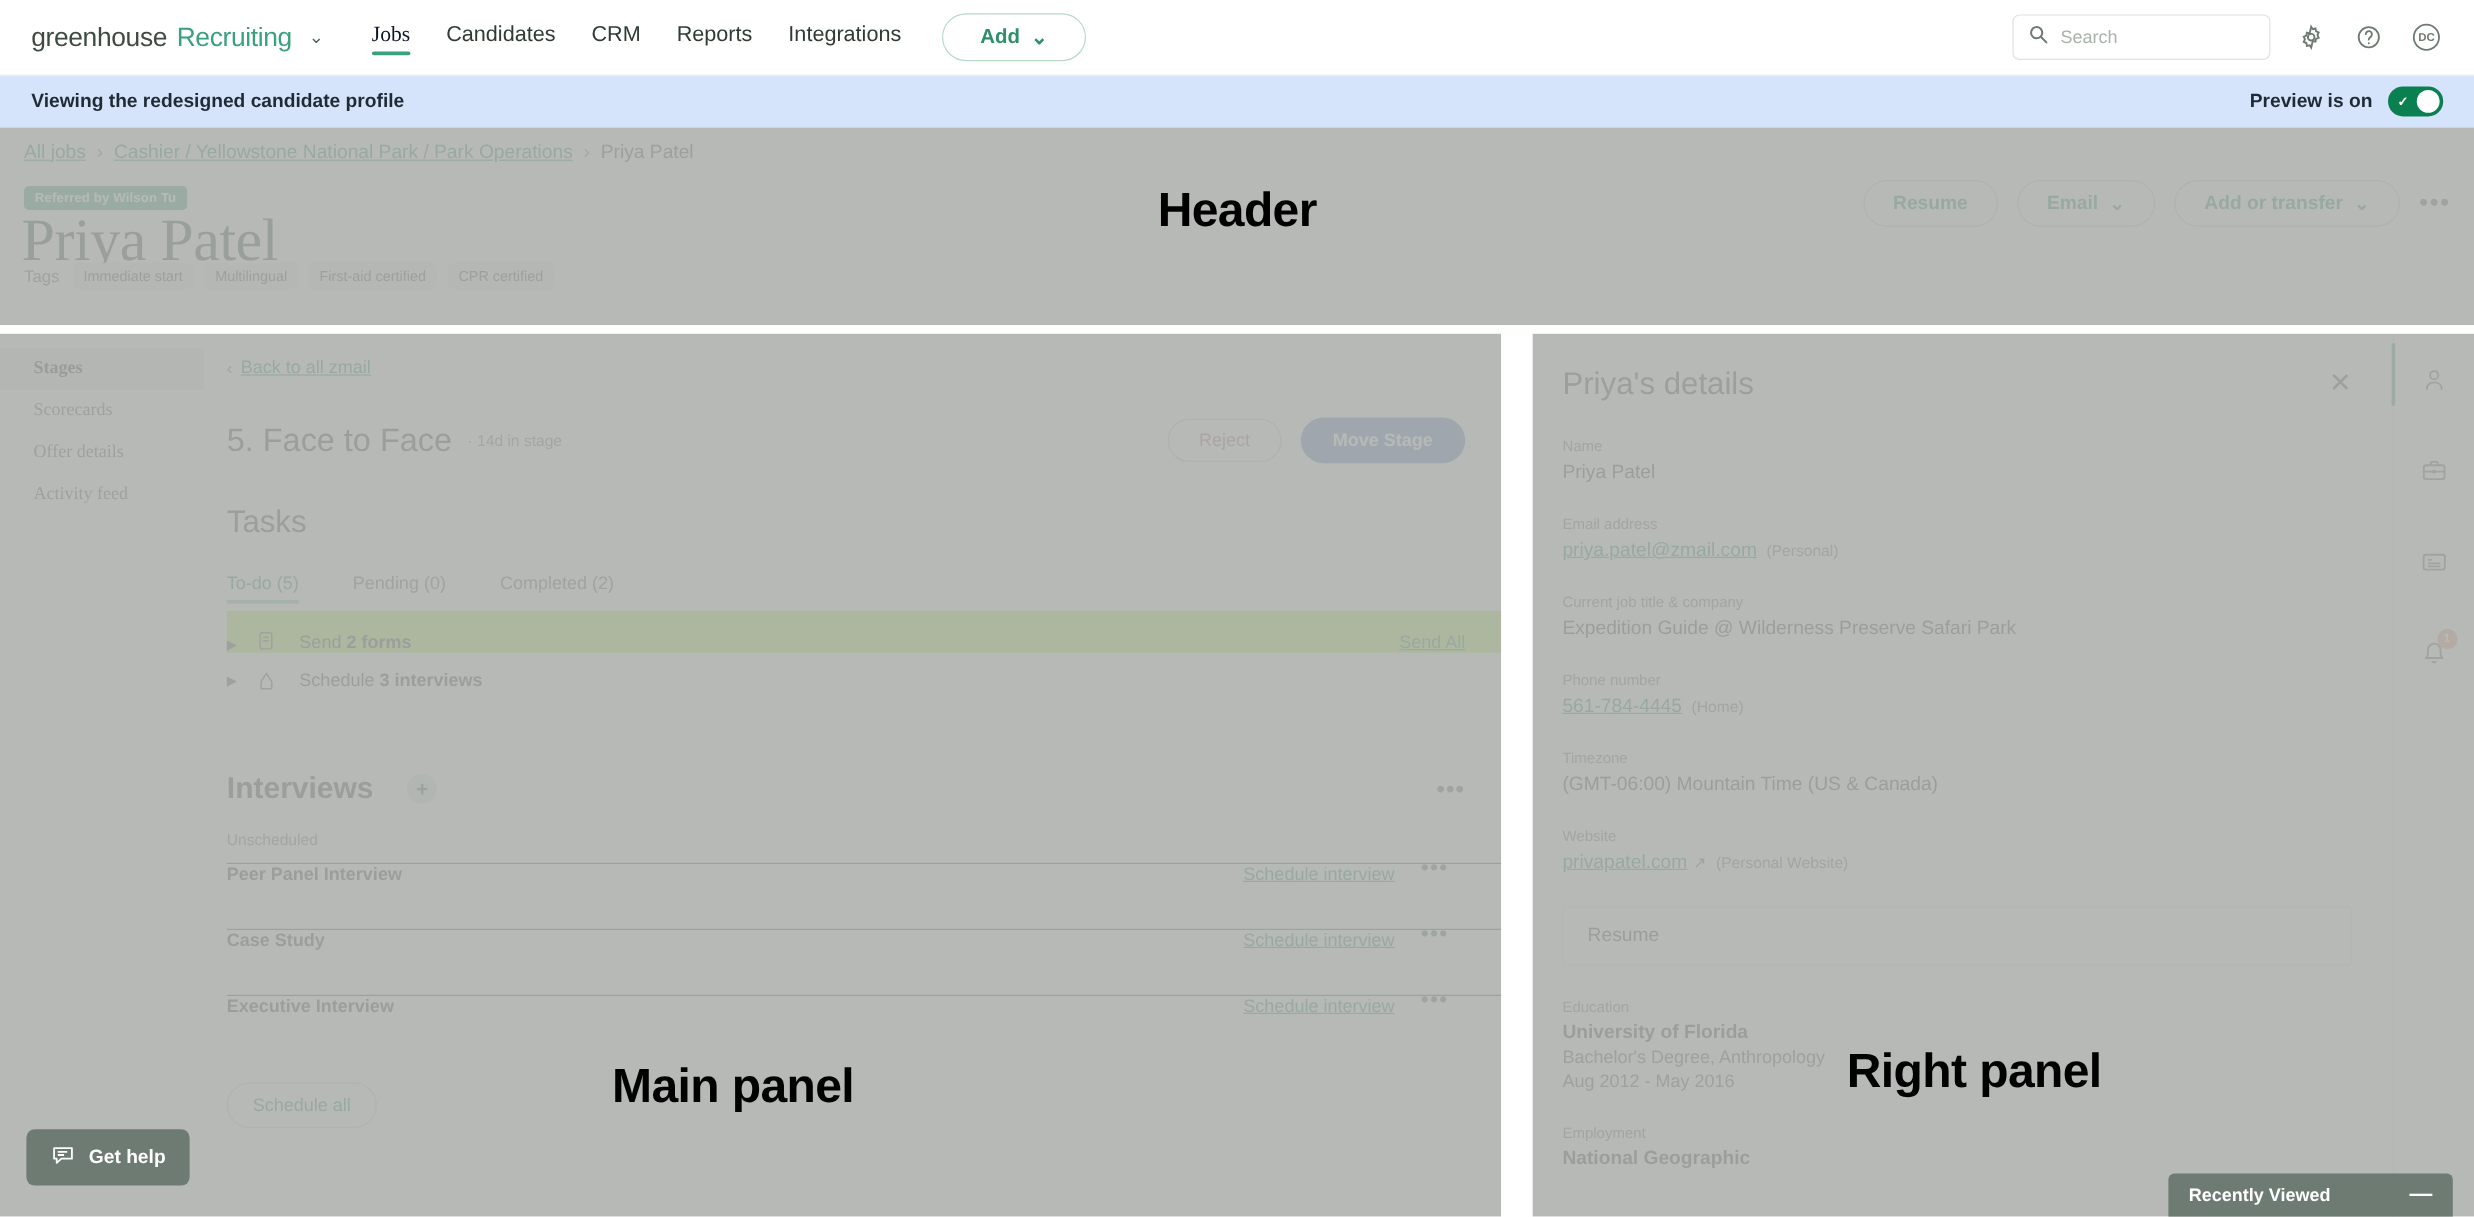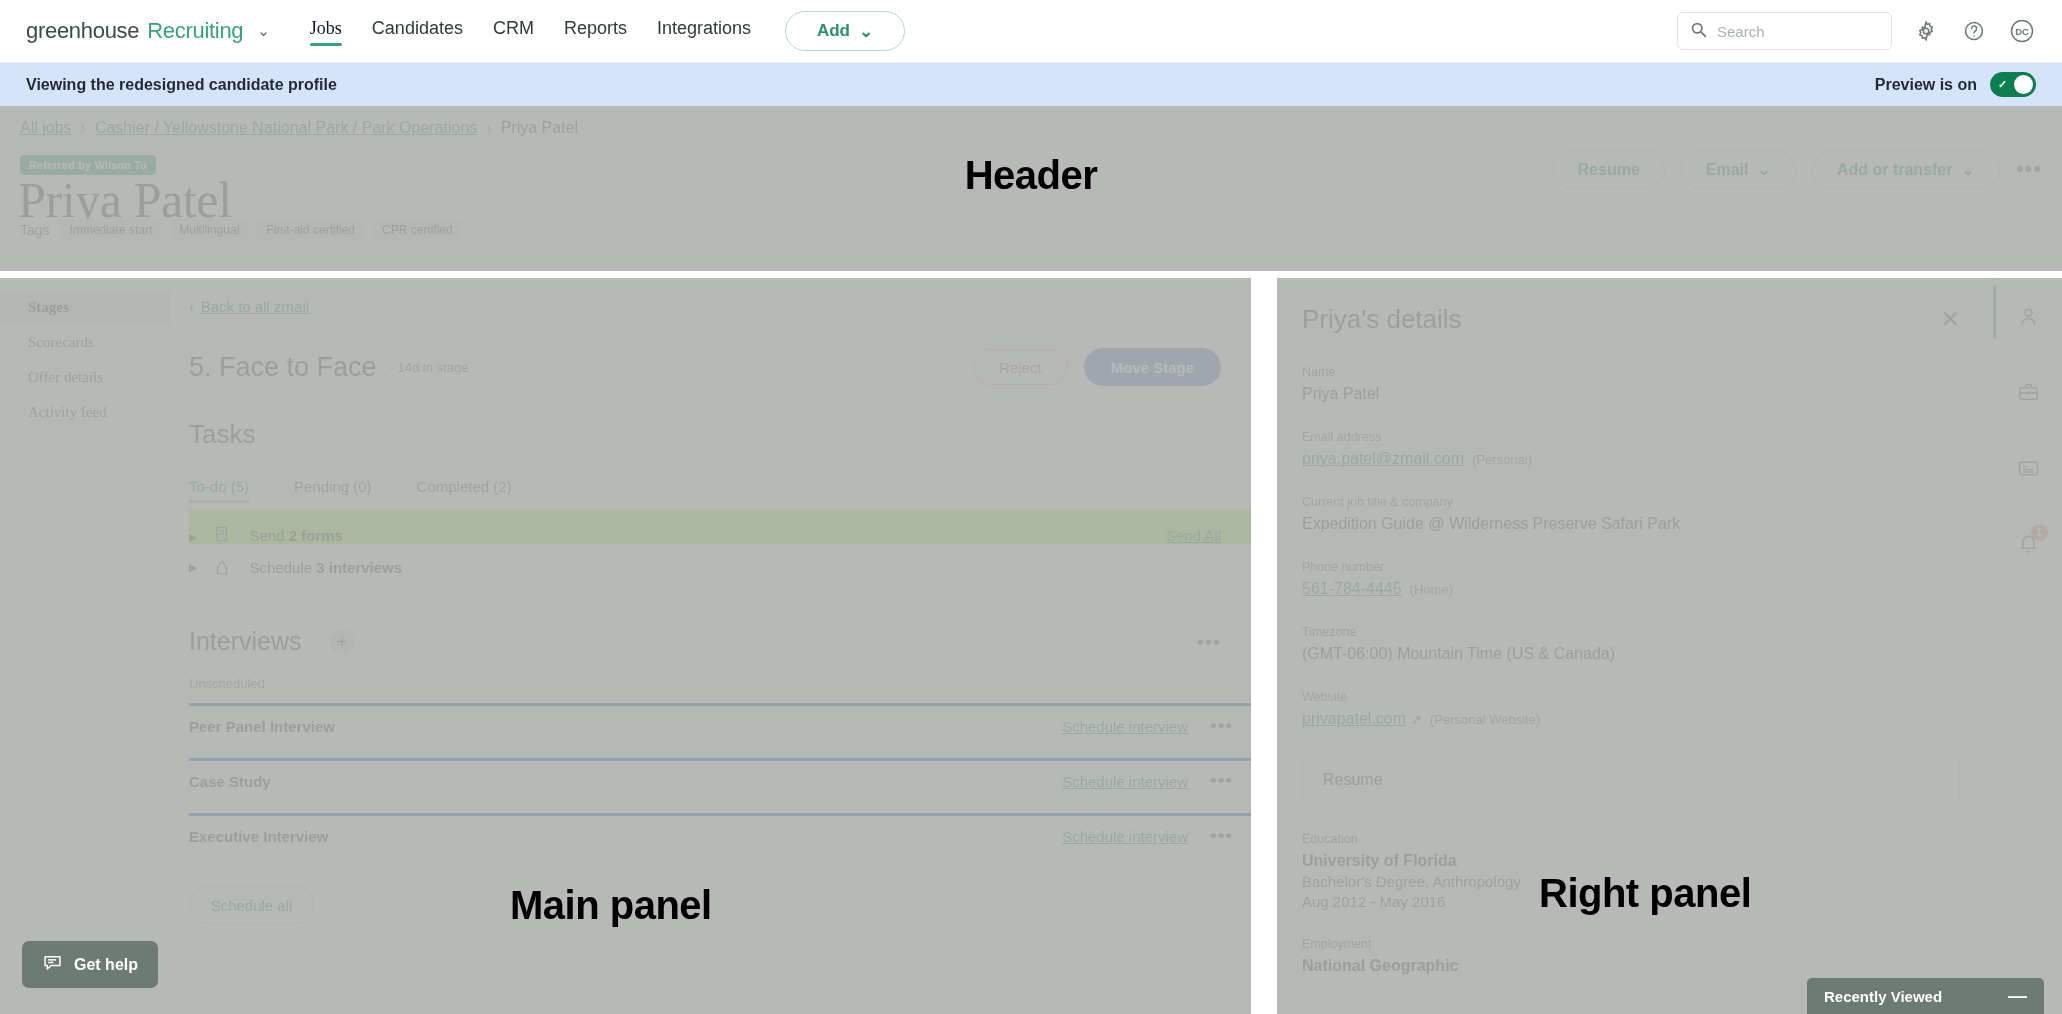--- a/index.html
+++ b/index.html
@@ -146,31 +146,31 @@
   .task-row {
     display: flex; align-items: center; gap: 16px; height: 35px; padding-right: 30px; margin-top: 6px;
   }
   .task-row.hl { background: #bef264; align-items: flex-end; }
   .tri { font-size: 11px; color: #4e5c54; }
   .task-ico { width: 20px; height: 20px; color: #4e5c54; display: flex; align-items: center; }
   .task-txt { font-size: 15px; color: #3d4b43; }
   .task-txt b { font-weight: bold; }
   .send-all { margin-left: auto; font-size: 15px; color: #2f8f6b; text-decoration: underline; cursor: pointer; }
 
-  .iv-head { display: flex; align-items: center; gap: 28px; margin-top: 42px; padding-right: 30px; }
+  .iv-head { display: flex; align-items: center; gap: 28px; margin-top: 58px; padding-right: 30px; font-weight: bold; }
   .iv-title { font-size: 25px; color: #3b4a41; }
   .iv-plus {
     width: 25px; height: 25px; border-radius: 50%; background: #e3e5e3; color: #4d5b53;
     display: flex; align-items: center; justify-content: center; font-size: 17px; cursor: pointer;
   }
   .iv-kebab { margin-left: auto; font-size: 20px; color: #5b6861; cursor: pointer; line-height: 0.4; letter-spacing: 1px; }
   .unsched { font-size: 13px; color: #6c7a72; margin-top: 20px; }
   .iv-row {
-    display: flex; align-items: center; height: 43px; border-top: 3px solid #0369a1;
-    padding-right: 18px; margin-top: 12px;
+    display: flex; align-items: flex-start; height: 43px; border-top: 1px solid #0369a1;
+    padding-right: 44px; margin-top: 12px;
   }
   .iv-row:first-of-type { margin-top: 16px; }
   .iv-name { font-size: 15px; font-weight: bold; color: #3b4a41; }
   .iv-link { margin-left: auto; font-size: 15px; color: #2f8f6b; text-decoration: underline; cursor: pointer; }
   .iv-dots { margin-left: 22px; font-size: 19px; color: #5b6861; cursor: pointer; line-height: 0.4; letter-spacing: 1px; }
   .sched-all {
     margin-top: 30px; height: 38px; width: 125px; border: 1px solid #bfd8cb; border-radius: 20px;
     display: flex; align-items: center; justify-content: center; color: #2f8f6b; font-size: 15px; cursor: pointer;
   }
 

